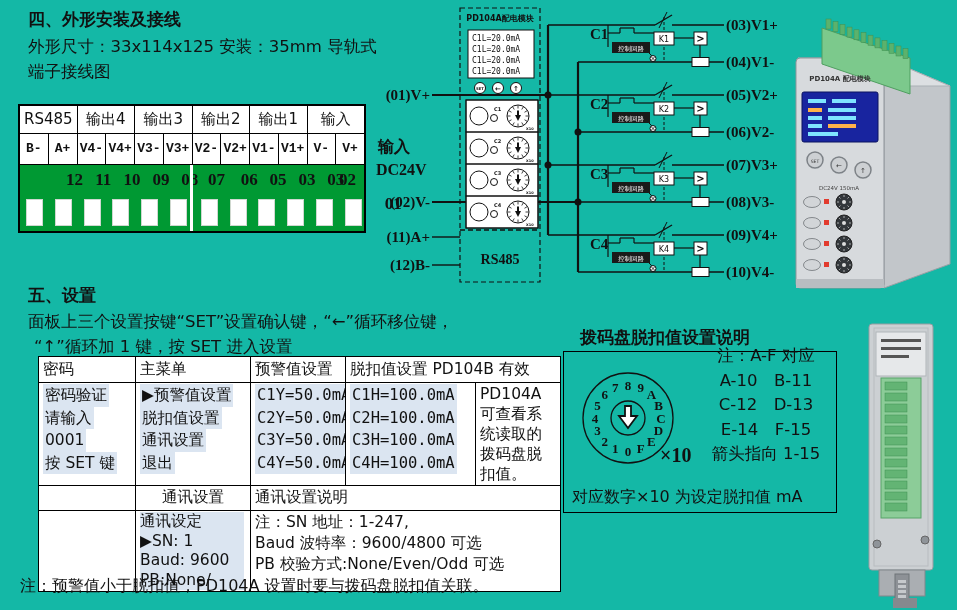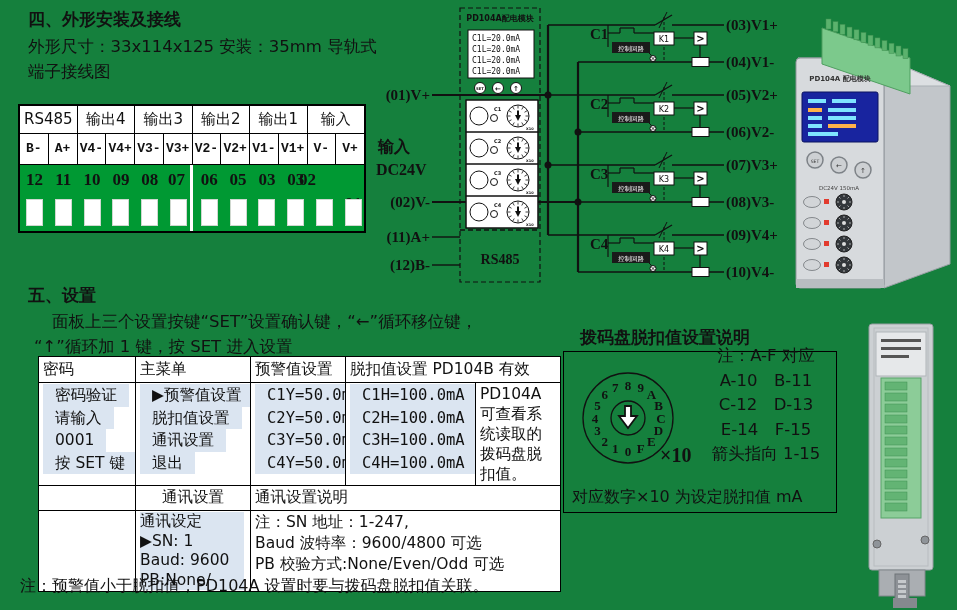--- a/index.html
+++ b/index.html
@@ -1,40 +1,40 @@
 <!DOCTYPE html>
 <html><head>
 <meta charset="utf-8">
 <style>
   html,body{margin:0;padding:0;background:#fff;}
-  #page{position:relative;width:957px;height:610px;background:#15803d;overflow:hidden;
+  #page{position:relative;width:957px;height:610px;background:#14b8a6;overflow:hidden;
         font-family:"DejaVu Sans","Liberation Sans",sans-serif;color:#111;}
   .abs{position:absolute;}
   .sec-title{font-size:17px;font-weight:bold;}
   .sec-line{font-size:16.5px;}
   
   #terminal-table{left:18px;top:104px;width:348px;border:2px solid #000;box-sizing:border-box;background:#fff;}
   .tt-row{display:flex;}
   .tt-group{flex:1;border-right:1px solid #000;border-bottom:1px solid #000;height:27px;line-height:27px;
             text-align:center;font-size:15px;}
   .tt-group:last-child,.tt-pin:last-child{border-right:none;}
   .tt-pin{flex:1;border-right:1px solid #000;border-bottom:1px solid #000;height:30px;line-height:30px;
           text-align:center;font-size:13px;font-weight:bold;font-family:"Liberation Mono","DejaVu Sans Mono",monospace;}
   #tt-green{position:relative;height:66px;}
   .tt-num{position:absolute;top:0;width:29px;text-align:center;font-size:17px;font-weight:bold;
-          font-family:"Liberation Serif","DejaVu Serif",serif;line-height:30px;}
+          font-family:"Liberation Serif","DejaVu Serif",serif;line-height:30px;padding-left:40px;}
   .tt-sq{position:absolute;top:34px;width:17px;height:27px;background:#fff;border:1px solid #cfd8cf;box-sizing:border-box;}
   #tt-split{position:absolute;left:170px;top:0;width:3px;height:66px;background:#fff;}
   
   #settings-table{border-collapse:collapse;table-layout:fixed;background:#fff;margin-left:20px;}
   #settings-table td,#settings-table th{border:1px solid #000;vertical-align:top;padding:1px 4px;
         font-weight:normal;text-align:left;font-size:15.5px;overflow:hidden;}
   .th-line{line-height:23px;height:23px;white-space:nowrap;}
   .cell-lines div{line-height:22.5px;white-space:nowrap;}
-  .cell-lines .hl{background:#dbe5f1;width:max-content;padding:0 12px;}
+  .cell-lines .hl{background:#dbe5f1;width:max-content;padding:0 2px;}
   .mono{font-family:"DejaVu Sans Mono","Liberation Mono",monospace;font-size:13.5px;}
   .menu-indent{padding-left:15px;}
   .comm-lines div{line-height:19.5px;white-space:nowrap;}
   .hl-block{background:#dbe5f1;width:104px;}
   .note-wrap div{line-height:20px;white-space:normal;}
   .desc-lines div{line-height:21px;white-space:nowrap;}
   
   #dial-box{left:563px;top:351px;width:274px;height:162px;border:1px solid #000;box-sizing:border-box;}
   #dial-notes{left:697px;top:344px;width:138px;text-align:center;}
   #dial-notes div{font-size:16.5px;line-height:24.5px;white-space:nowrap;}
@@ -428,21 +428,21 @@
         <line x1="52.46446609406726" y1="266.53553390593277" x2="51.05025253169417" y2="267.9497474683058" stroke="#ccc" stroke-width="0.8"></line>
         <line x1="51" y1="263" x2="49" y2="263" stroke="#ccc" stroke-width="0.8"></line>
         <line x1="52.46446609406726" y1="259.4644660940673" x2="51.05025253169417" y2="258.0502525316942" stroke="#ccc" stroke-width="0.8"></line>
         <circle cx="56" cy="263" r="2" fill="#ddd"></circle>
       </g>
     <rect x="8" y="277" width="88" height="9" fill="#b9bdc1"></rect>
   </svg>
 
   <div class="abs" style="left:28px;top:284px;">
     <div class="sec-title">五、设置</div>
-    <div class="sec-line" style="margin-top:4px;margin-left:24px;">面板上三个设置按键“SET”设置确认键，“←”循环移位键，</div>
+    <div class="sec-line" style="margin-top:4px;">面板上三个设置按键“SET”设置确认键，“←”循环移位键，</div>
     <div class="sec-line" style="margin-top:3px;margin-left:6px;">“↑”循环加 1 键，按 SET 进入设置</div>
   </div>
 
   <table id="settings-table" class="abs" style="left:18px;top:356px;width:522px;">
     <colgroup>
         <col style="width:97px">
         <col style="width:115px">
         <col style="width:95px">
         <col style="width:130px">
         <col style="width:85px">

